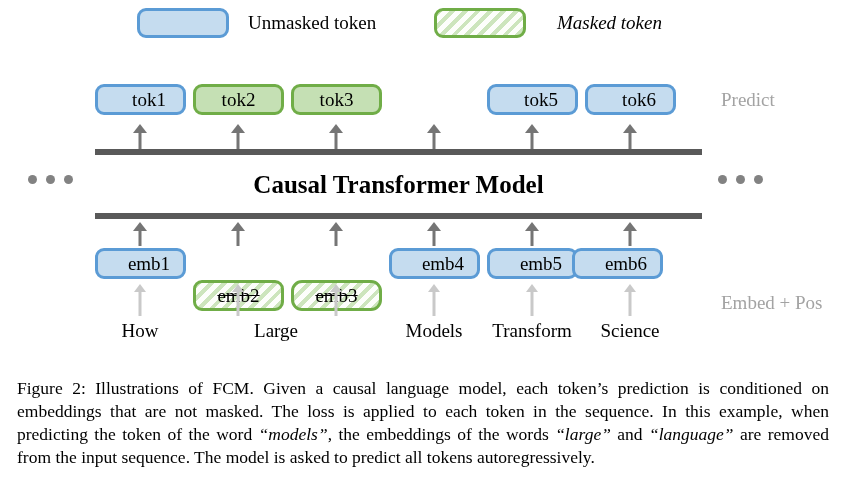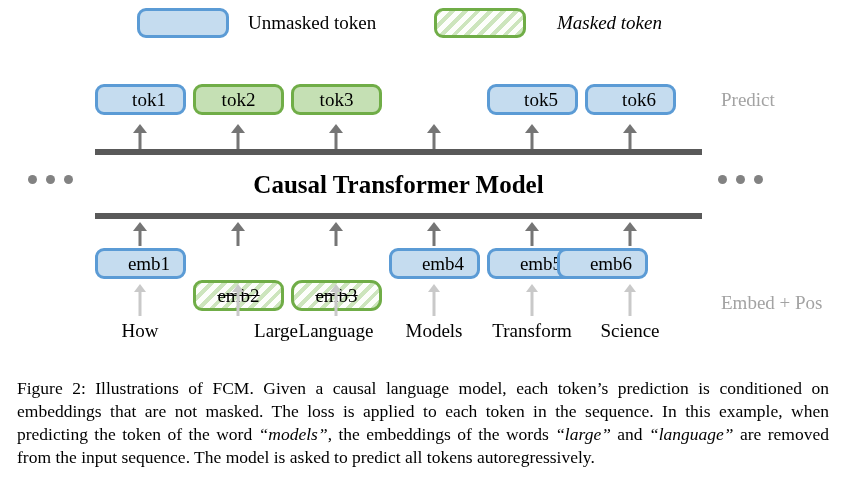--- a/index.html
+++ b/index.html
@@ -163,33 +163,32 @@
   <div class="arrow" style="left:329px; top:222px; height:24px;"></div>
   <div class="arrow" style="left:427px; top:222px; height:24px;"></div>
   <div class="arrow" style="left:525px; top:222px; height:24px;"></div>
   <div class="arrow" style="left:623px; top:222px; height:24px;"></div>
 
   <div class="box blue" style="left:95px; top:248px;">emb1</div>
   <div class="box green-hatch strike" style="left:193px; top:248px;">emb2</div>
   <div class="box green-hatch strike" style="left:291px; top:248px;border-radius:11px;">emb3</div>
   <div class="box blue" style="left:389px; top:248px;">emb4</div>
   <div class="box blue" style="left:487px; top:248px;">emb5</div>
-  <div class="box blue" style="left:557px; top:248px;">emb6</div>
+  <div class="box blue" style="left:572px; top:248px;">emb6</div>
   <span class="muted" style="left:721px; top:248px;margin-top:39px;">Embed + Pos</span>
 
   <div class="arrow light" style="left:133px; top:284px; height:32px;"></div>
   <div class="arrow light" style="left:231px; top:284px; height:32px;"></div>
   <div class="arrow light" style="left:329px; top:284px; height:32px;"></div>
   <div class="arrow light" style="left:427px; top:284px; height:32px;"></div>
   <div class="arrow light" style="left:525px; top:284px; height:32px;"></div>
   <div class="arrow light" style="left:623px; top:284px; height:32px;"></div>
 
   <span class="word" style="left:80px;">How</span>
   <span class="word" style="left:178px;text-align:right;">Large</span>
-  <span class="word" style="left:276px;">Language</span>
   <span class="word" style="left:374px;">Models</span>
   <span class="word" style="left:472px;">Transform</span>
   <span class="word" style="left:570px;">Science</span>
 
   <div class="caption">
     <span>Figure 2: Illustrations of FCM. Given a causal language model, each token’s prediction is conditioned on embeddings that are not masked. The loss is applied to each token in the sequence. In this example, when predicting the token of the word </span><span class="it">“models”</span><span>, the embeddings of the words </span><span class="it">“large”</span><span> and </span><span class="it">“language”</span><span> are removed from the input sequence. The model is asked to predict all tokens autoregressively.</span>
   </div>
 
 </div>
 

